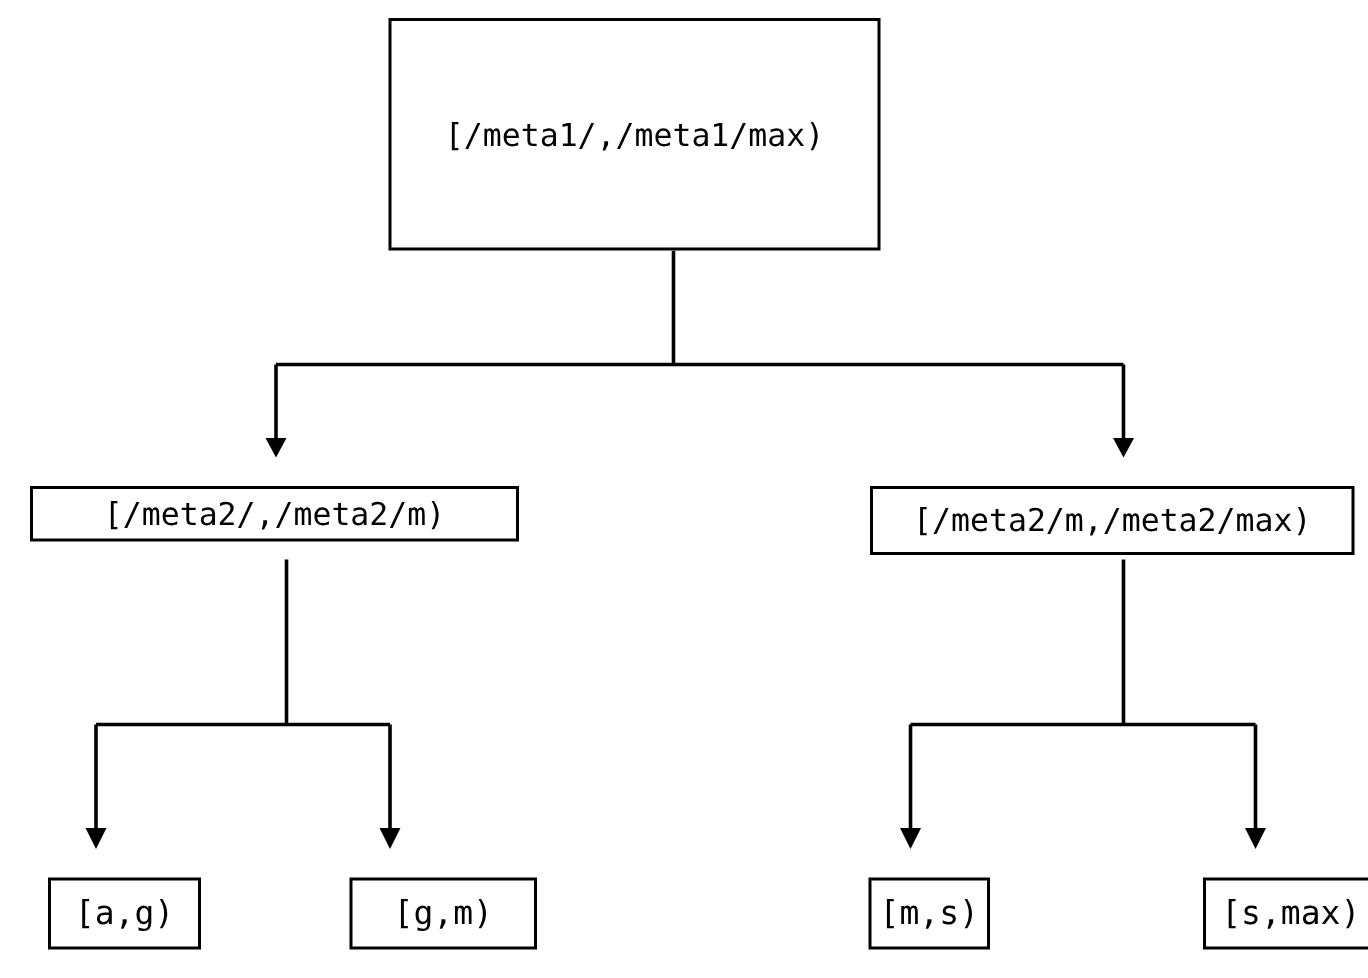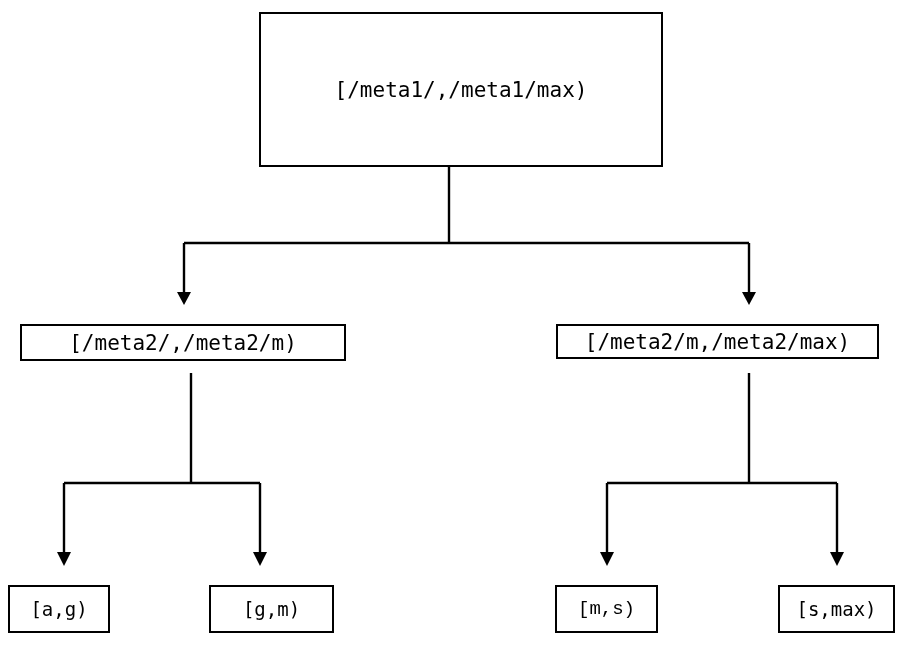--- a/index.html
+++ b/index.html
@@ -24,21 +24,21 @@
     display: flex;
     align-items: center;
     justify-content: center;
     text-align: center;
     color: #000000;
     white-space: pre;
     letter-spacing: 0px;
   }
   .node-root   { font-size: 21px; }
   .node-mid    { font-size: 21px; }
-  .node-leaf   { font-size: 19px; }
+  .node-leaf   { font-size: 22px; margin-left: 24px; }
 
   .edges {
     position: absolute;
     left: 0;
     top: 0;
     width: 912px;
     height: 652px;
     pointer-events: none;
   }
   .edges line {
@@ -72,41 +72,41 @@
     <polygon points="253,552 267,552 260,566"></polygon>
 
     <line x1="749" y1="373" x2="749" y2="483"></line>
     <line x1="607" y1="483" x2="837" y2="483"></line>
     <line x1="607" y1="483" x2="607" y2="552"></line>
     <line x1="837" y1="483" x2="837" y2="552"></line>
     <polygon points="600,552 614,552 607,566"></polygon>
     <polygon points="830,552 844,552 837,566"></polygon>
   </svg>
 
-  <div class="node node-root" style="left:259px; top:12px; width:404px; height:155px;">
+  <div class="node node-root" style="left:259px; top:12px; width:328px; height:155px;">
     <span>[/meta1/,/meta1/max)</span>
   </div>
 
   <div class="node node-mid" style="left:20px; top:324px; width:326px; height:37px;">
     <span>[/meta2/,/meta2/m)</span>
   </div>
 
-  <div class="node node-mid" style="left:556px; top:324px; width:323px; height:35px;">
+  <div class="node node-mid" style="left:580px; top:324px; width:323px; height:46px;">
     <span>[/meta2/m,/meta2/max)</span>
   </div>
 
   <div class="node node-leaf" style="left:8px; top:585px; width:102px; height:48px;">
     <span>[a,g)</span>
   </div>
 
   <div class="node node-leaf" style="left:209px; top:585px; width:125px; height:48px;">
     <span>[g,m)</span>
   </div>
 
-  <div class="node node-leaf" style="left:555px; top:585px; width:103px; height:48px;font-family:Liberation Mono, monospace;">
+  <div class="node node-leaf" style="left:555px; top:585px; width:81px; height:48px;">
     <span>[m,s)</span>
   </div>
 
   <div class="node node-leaf" style="left:778px; top:585px; width:117px; height:48px;">
     <span>[s,max)</span>
   </div>
 
 </div>
 
 </body></html>

